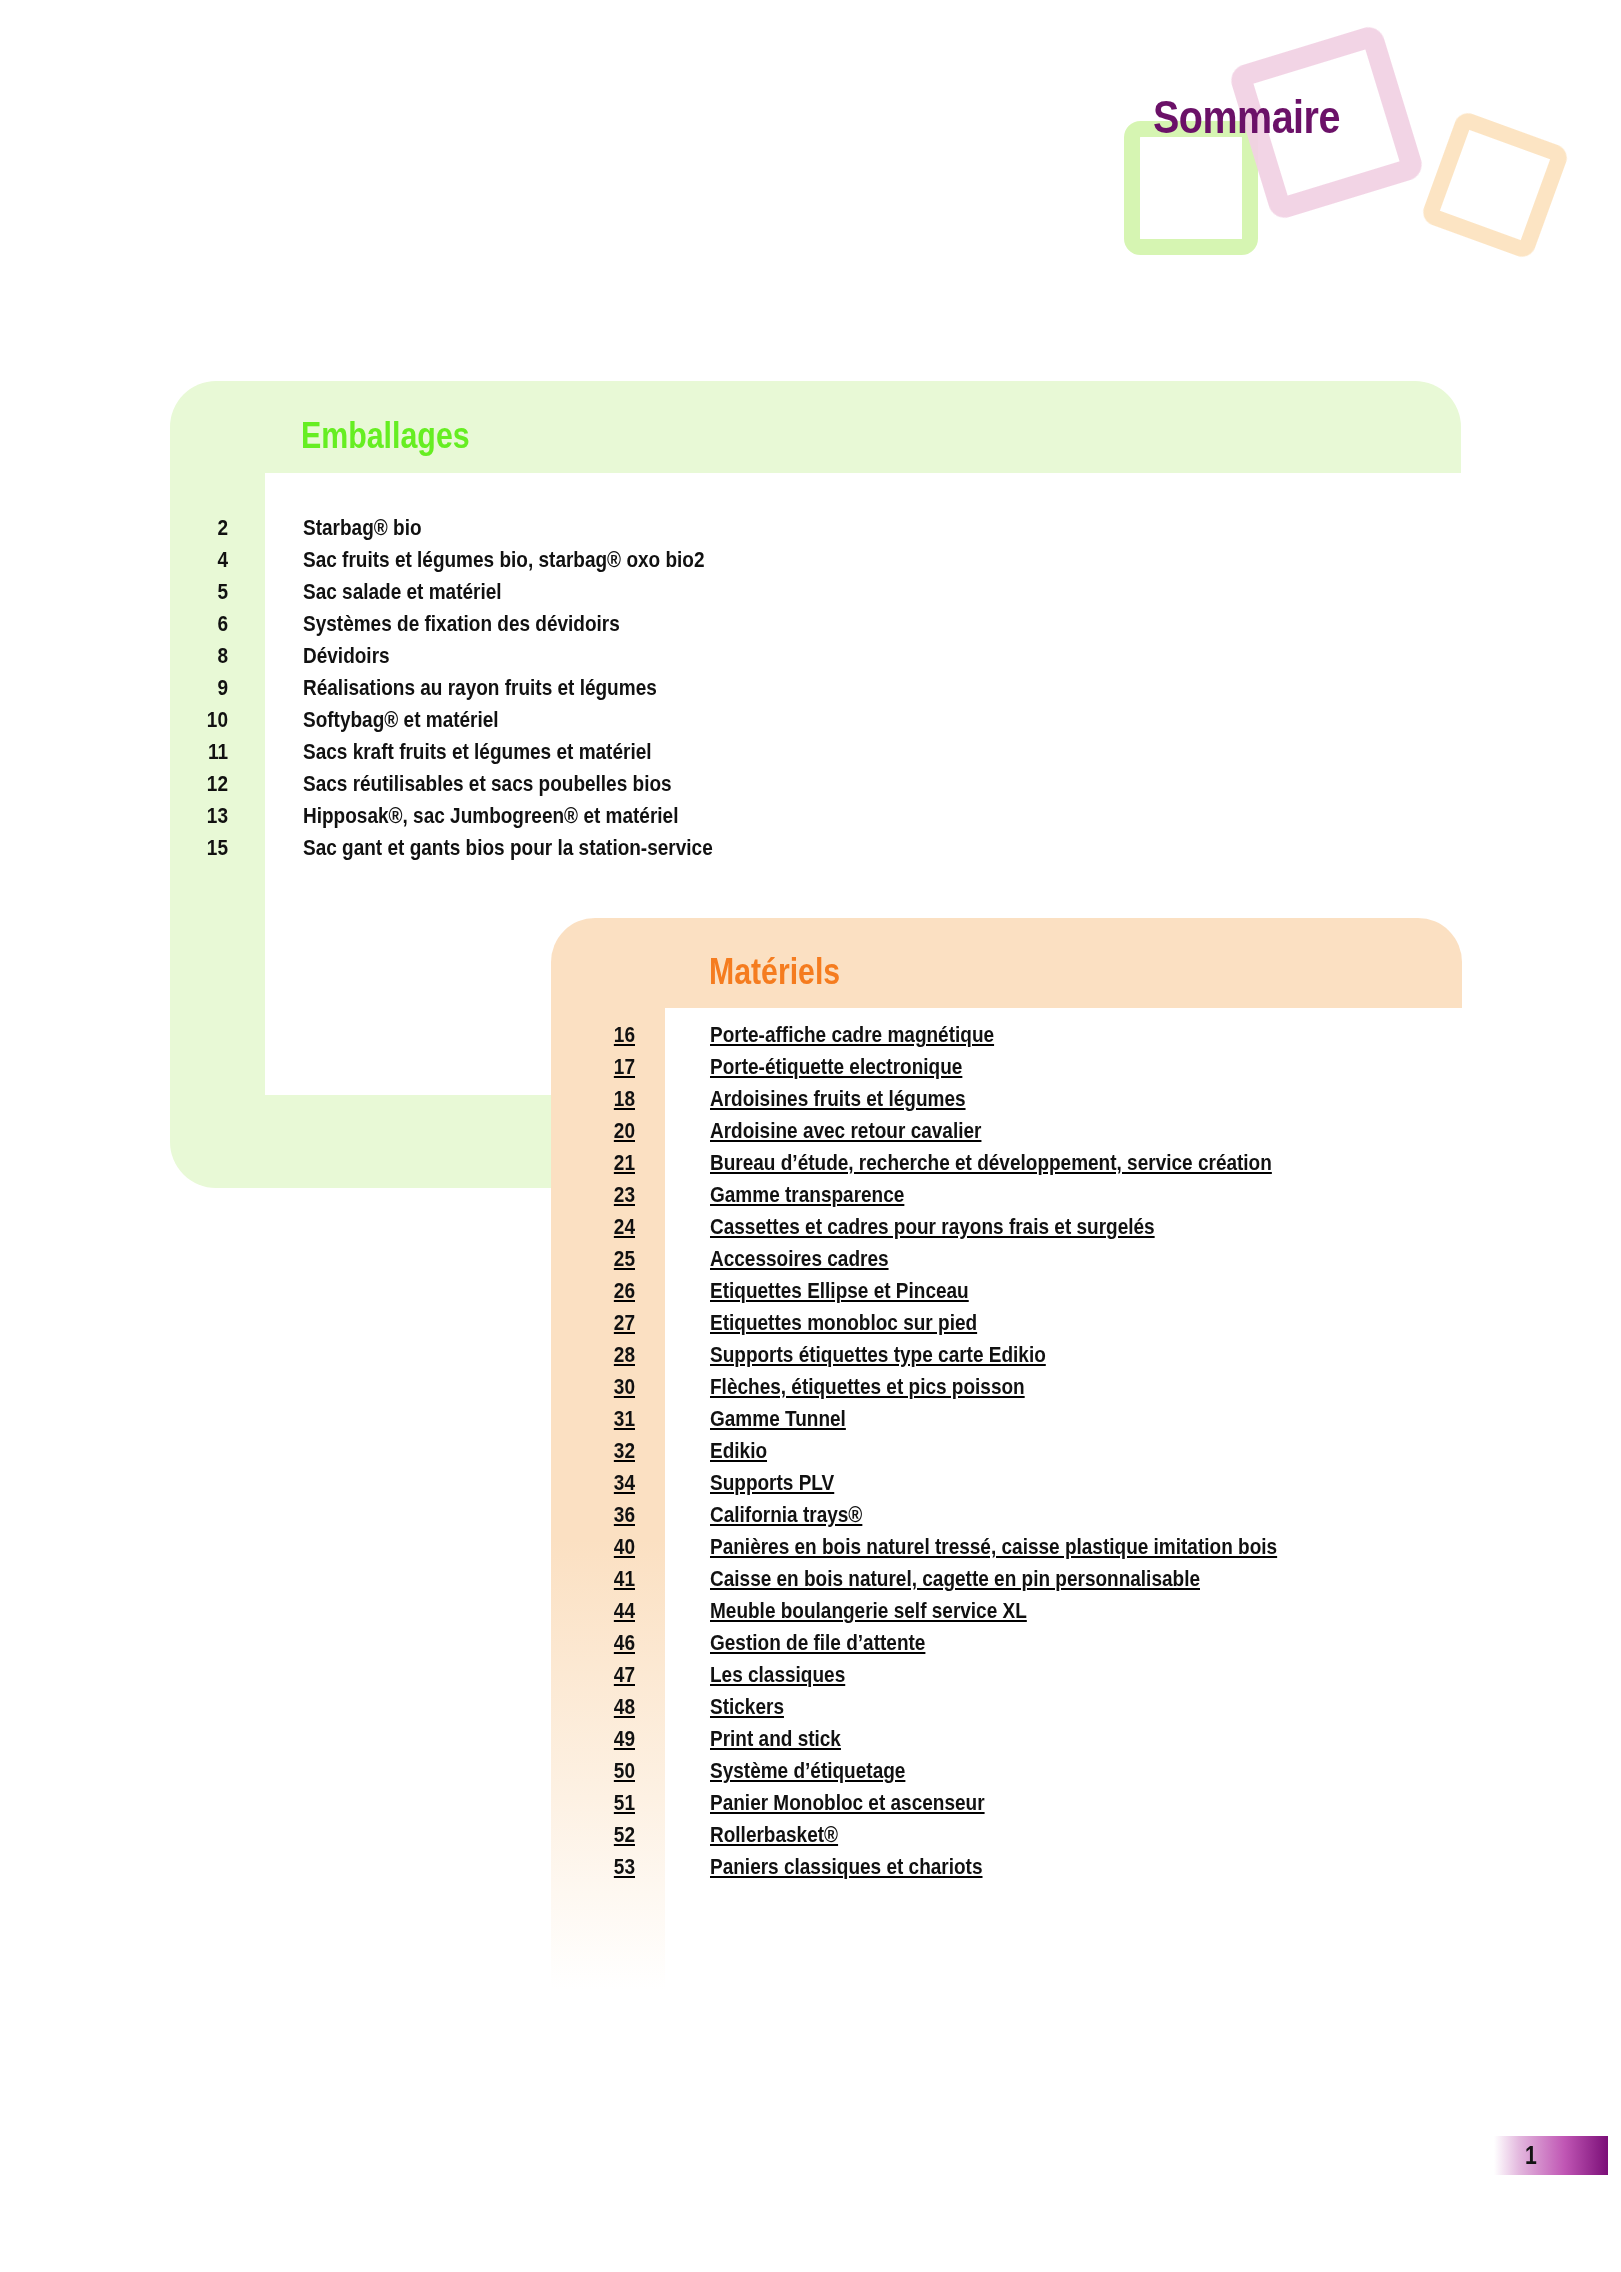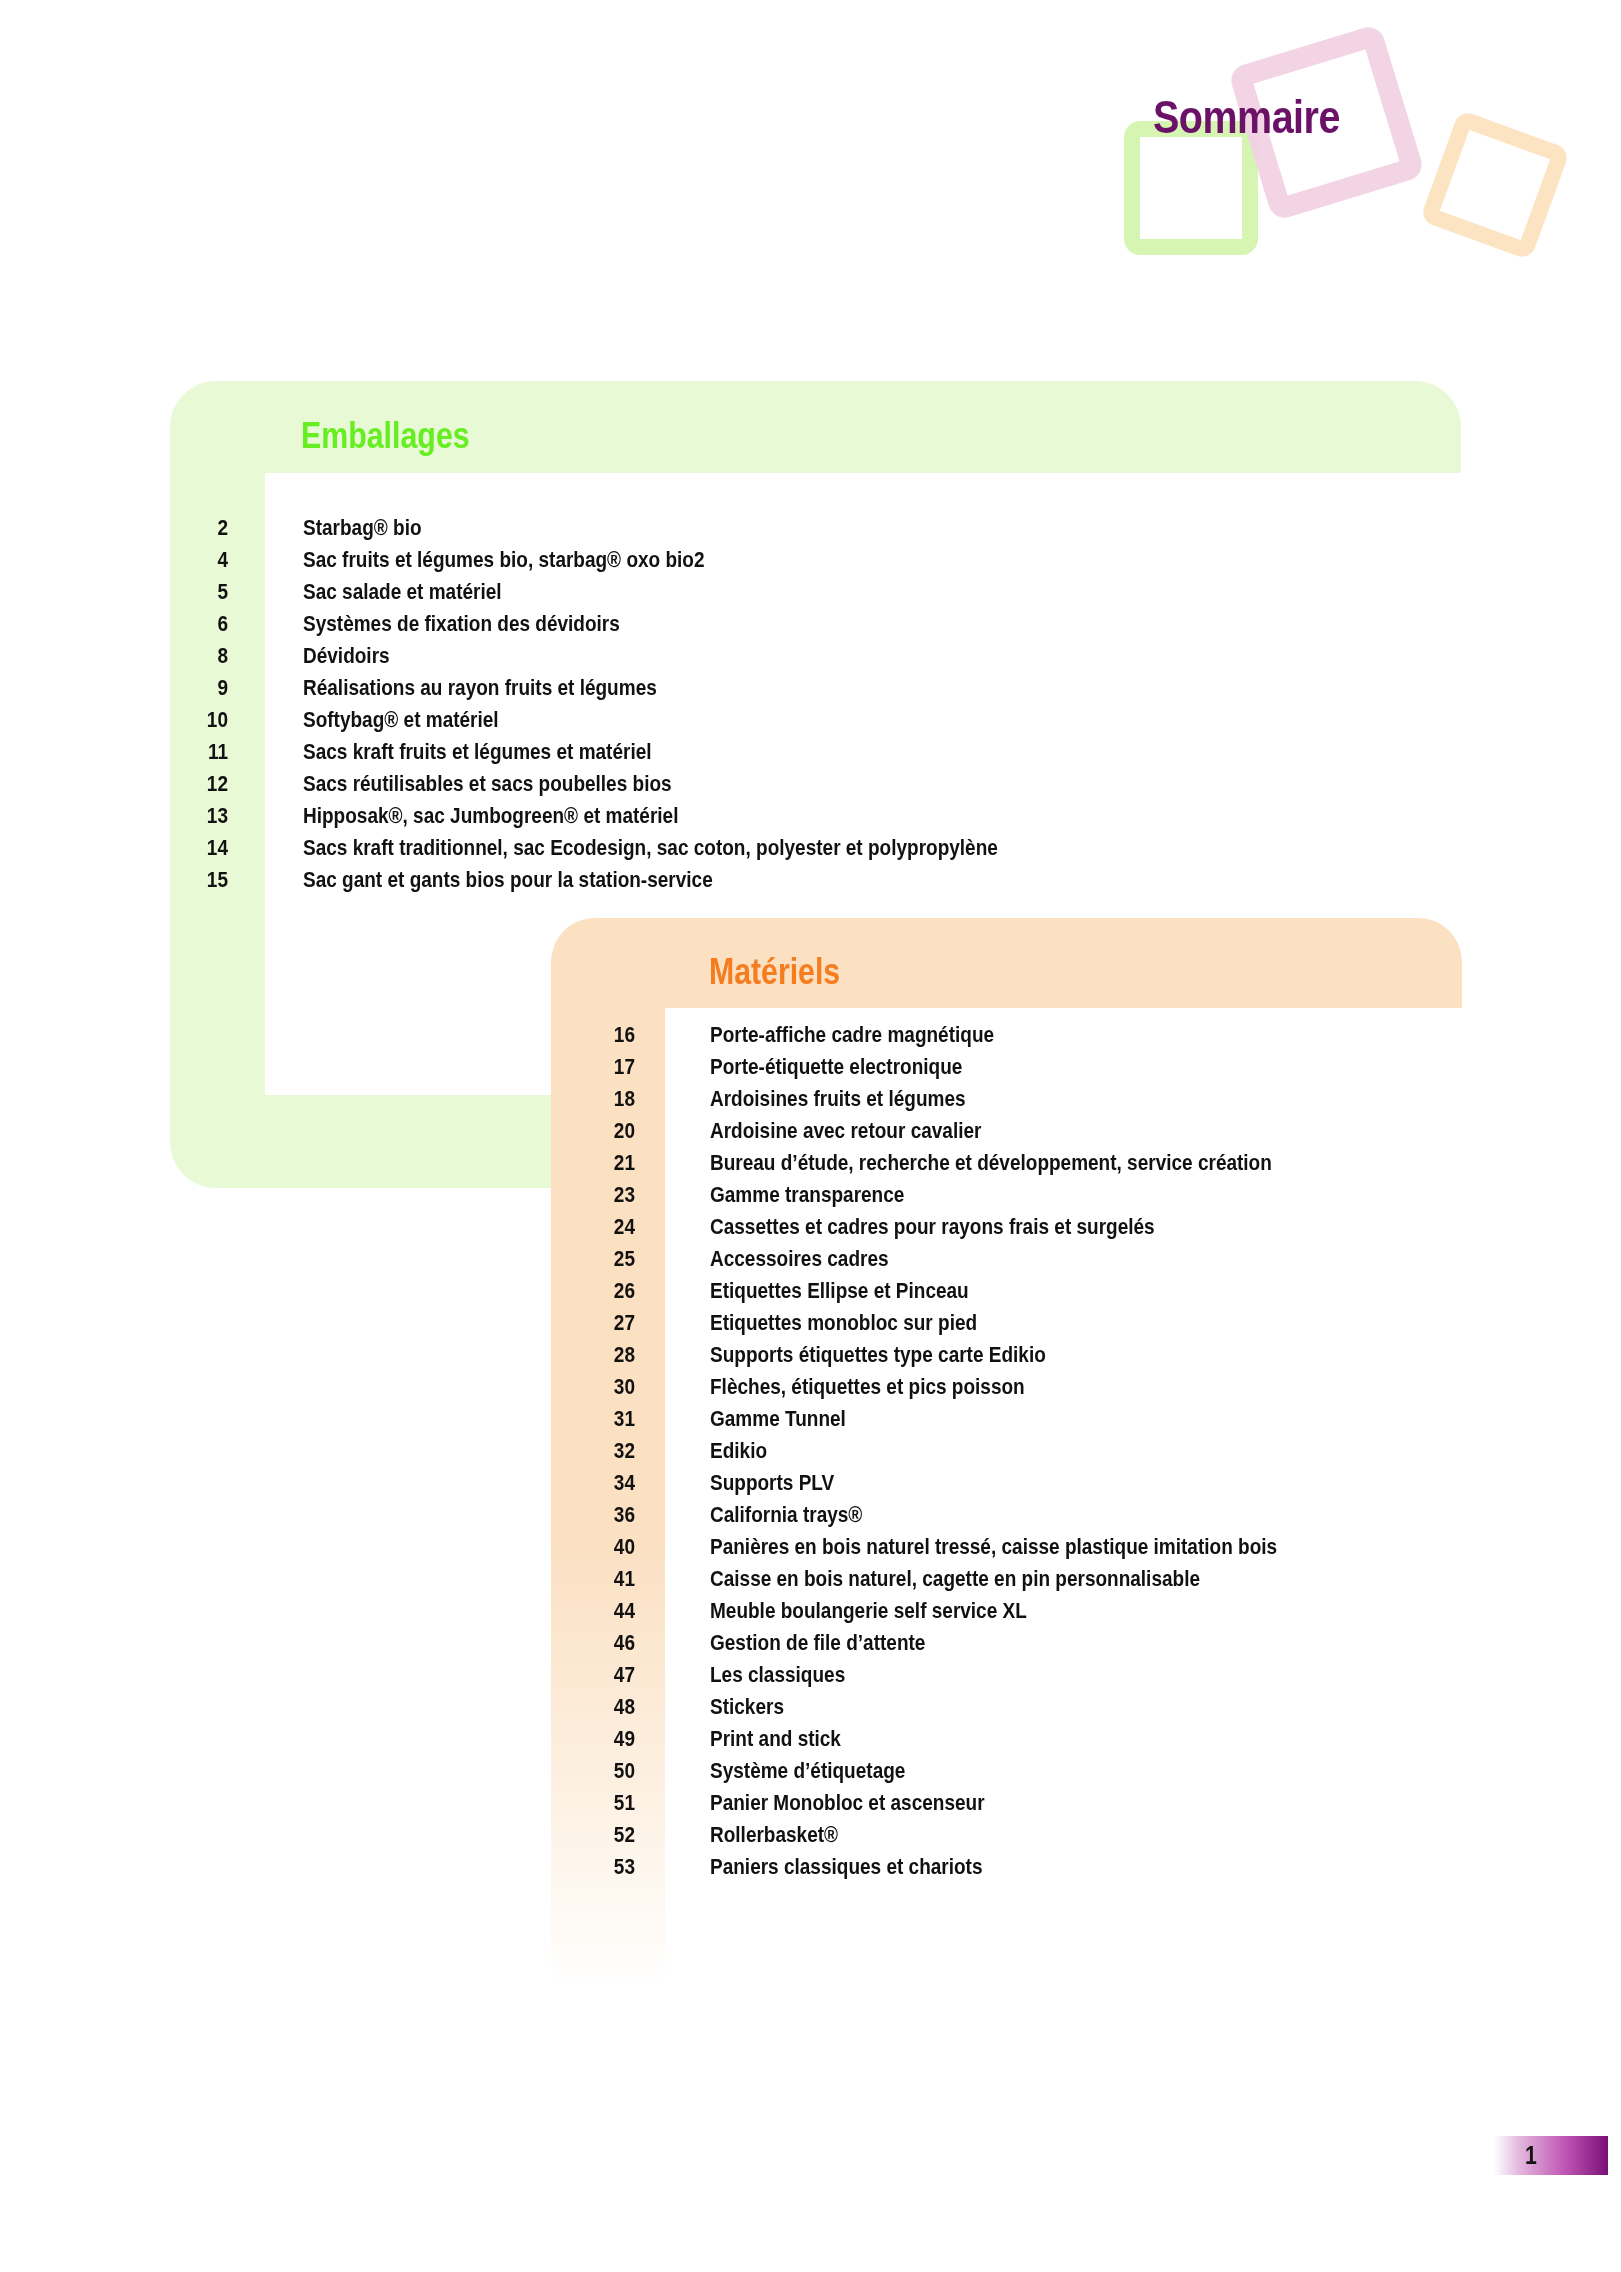--- a/index.html
+++ b/index.html
@@ -77,21 +77,21 @@
     font-size:21.6px;font-weight:700;color:#111;
     transform:scaleX(.88);transform-origin:right center;
   }
   .toc-title{
     font-size:21.6px;font-weight:700;color:#111;white-space:nowrap;
     transform:scaleX(.88);transform-origin:left center;
   }
   .toc-emballages{left:159px;top:515px;}
   .toc-emballages .toc-num{width:69px;}
   .toc-emballages .gap{width:75px;display:inline-block;}
-  .toc-materiels{left:566px;top:1022px;}
+  .toc-materiels{left:566px;top:1022px;text-decoration:underline;}
   .toc-materiels .gap{width:75px;display:inline-block;}
 
   
   .footer-bar{
     position:absolute;left:1494px;top:2136px;width:114px;height:39px;
     background:linear-gradient(to right,#FFFFFF 0%,#E3B8DE 22%,#C056B4 62%,#7B0F78 100%);
   }
   .footer-num{
     position:absolute;left:1525px;top:2141px;
     font-size:25px;font-weight:700;color:#141414;
@@ -159,25 +159,20 @@
         <div class="toc-num">12</div>
         <span class="gap"></span>
         <div class="toc-title">Sacs réutilisables et sacs poubelles bios</div>
       </div>
       <div class="toc-row">
         <div class="toc-num">13</div>
         <span class="gap"></span>
         <div class="toc-title">Hipposak®, sac Jumbogreen® et matériel</div>
       </div>
       <div class="toc-row">
-        <div class="toc-num">14</div>
-        <span class="gap"></span>
-        <div class="toc-title">Sacs kraft traditionnel, sac Ecodesign, sac coton, polyester et polypropylène</div>
-      </div>
-      <div class="toc-row">
         <div class="toc-num">15</div>
         <span class="gap"></span>
         <div class="toc-title">Sac gant et gants bios pour la station-service</div>
       </div>
     </div>
 
   <div class="panel-orange">
     <div class="cutout"></div>
   </div>
   <div class="head-materiels">Matériels</div>

